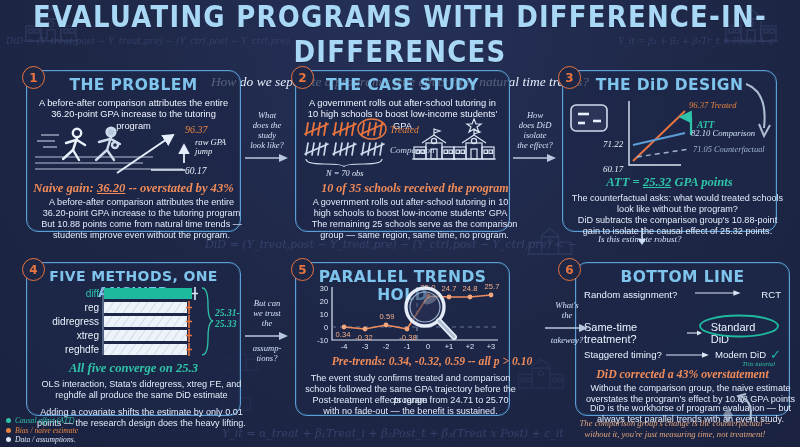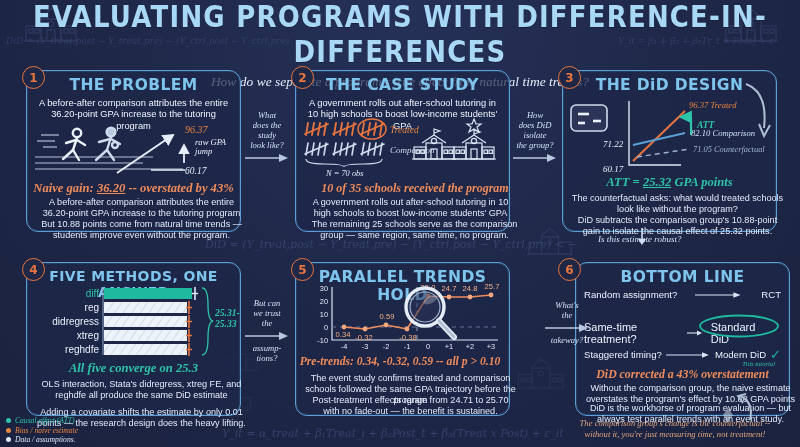--- a/index.html
+++ b/index.html
@@ -473,30 +473,30 @@
         <g>
           <circle cx="123" cy="24" r="19" fill="#2b3458" fill-opacity=".55" stroke="#e4ecf8" stroke-width="3.4"></circle>
           <circle cx="123" cy="24" r="15" fill="none" stroke="#9fb2cf" stroke-width="1.2"></circle>
           <path d="M137 38 L152 54" stroke="#e4ecf8" stroke-width="6" stroke-linecap="round"></path>
           <path d="M137 38 L152 54" stroke="#aebfd4" stroke-width="2.6" stroke-linecap="round"></path>
           <ellipse cx="128" cy="17" rx="7" ry="3.6" fill="#e9f1fb" opacity=".28" transform="rotate(-25 128 17)"></ellipse>
         </g>
       </svg>
     </div>
 
-    <div class="headline hl-orange" style="position:absolute;left:0;top:92px;width:208px;font-size:11.6px;">Pre-trends: 0.34, -0.32, 0.59 -- all p &gt; 0.10</div>
+    <div class="headline hl-orange" style="position:absolute;left:0;top:92px;width:208px;font-size:11.6px;padding-left:32px;">Pre-trends: 0.34, -0.32, 0.59 -- all p &gt; 0.10</div>
     <div class="body-txt" style="position:absolute;left:0;top:110px;width:213px;">The event study confirms treated and comparison schools followed the same GPA trajectory before the program</div>
     <div class="body-txt" style="position:absolute;left:0;top:132px;width:213px;">Post-treatment effects range from 24.71 to 25.70 with no fade-out — the benefit is sustained.</div>
   </div>
   <div class="badge" style="left:291px;top:258px;">5</div>
 
   <div class="panel" style="left:562px;top:262px;width:213px;height:152px;margin-left:13px;">
     <div class="p-title">BOTTOM LINE</div>
 
-    <div style="position:absolute;left:8px;top:26px;width:197px;display:flex;align-items:center;gap:18px;font-size:9.6px;">
+    <div style="position:absolute;left:8px;top:26px;width:197px;display:flex;align-items:flex-start;gap:18px;font-size:9.6px;">
       <span>Random assignment?</span>
       <span style="flex:1;position:relative;height:8px;">
         <svg width="100%" height="8" preserveAspectRatio="none" viewBox="0 0 40 8">
           <path d="M0 4 L33 4" stroke="#dbe6f5" stroke-width="1.1"></path>
             <path d="M32 1.2 L38 4 L32 6.8 z" fill="#dbe6f5"></path>
         </svg>
       </span>
       <span>RCT</span>
     </div>
 
@@ -543,21 +543,21 @@
     <svg class="conn-arrow" width="44" height="10" viewBox="0 0 44 10">
       <path d="M0 5 L35 5" stroke="#b8c8de" stroke-width="1.6"></path>
         <path d="M34 1 L43 5 L34 9 z" fill="#b8c8de"></path>
     </svg>
   </div>
 
   <div class="conn" style="left:510px;top:110px;width:50px;">
     <div>How</div>
     <div>does DiD</div>
     <div>isolate</div>
-    <div>the group?</div>
+    <div>the effect?</div>
     <svg class="conn-arrow" width="44" height="10" viewBox="0 0 44 10">
       <path d="M0 5 L35 5" stroke="#b8c8de" stroke-width="1.6"></path>
         <path d="M34 1 L43 5 L34 9 z" fill="#b8c8de"></path>
     </svg>
   </div>
 
   <div class="conn" style="left:243px;top:298px;width:48px;">
     <div>But can</div>
     <div>we trust</div>
     <div>the</div>

